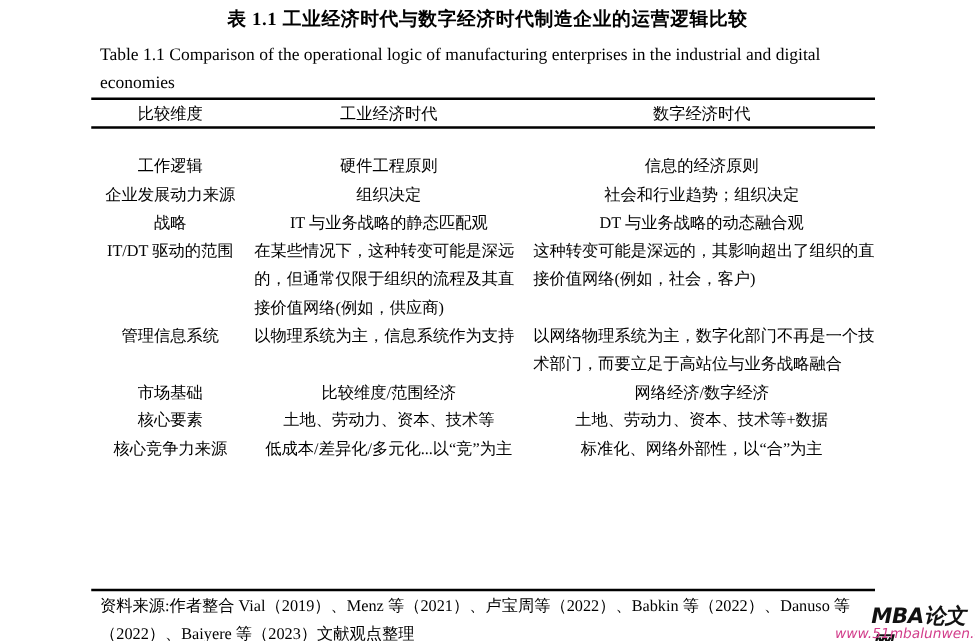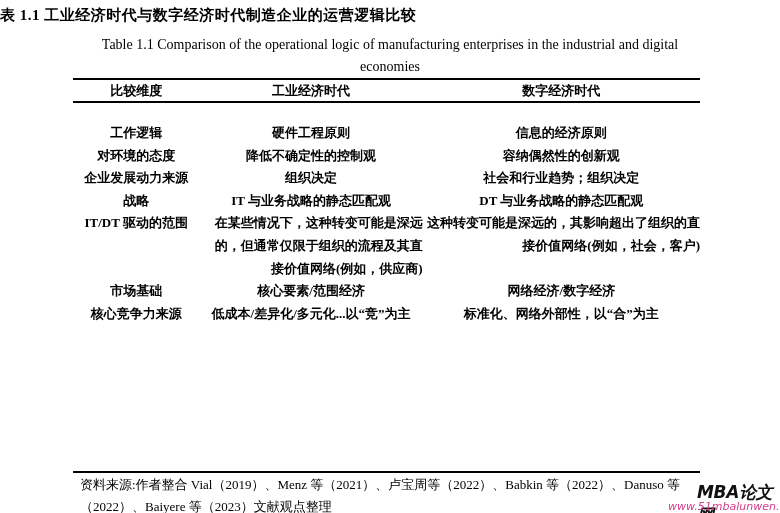--- a/index.html
+++ b/index.html
@@ -1,35 +1,35 @@
 <!DOCTYPE html>
 <html><head>
 <meta charset="utf-8">
 <style>
   html, body { margin: 0; padding: 0; background: #ffffff; }
   body { width: 780px; height: 513px; position: relative; overflow: hidden;
          font-family: "Liberation Serif", "DejaVu Serif", serif; color: #000; }
-  .title-cn { position: absolute; top: 6px; left: 0; width: 780px; text-align: left;
+  .title-cn { position: absolute; top: 6px; left: 0; width: 780px; text-align: center;
               font-size: 15px; font-weight: bold; letter-spacing: 0.5px; }
-  .title-en { position: absolute; top: 34px; left: 80px; width: 620px; text-align: center;
+  .title-en { position: absolute; top: 34px; left: 80px; width: 620px; text-align: left;
               font-size: 14px; line-height: 22px; }
   .rule { position: absolute; left: 73px; width: 627px; background: #000; }
   .rule.top { top: 78px; height: 2px; }
   .rule.head { top: 101px; height: 2px; }
   .rule.bottom { top: 471px; height: 2px; }
   .tbl { position: absolute; left: 73px; top: 80px; width: 627px; border-collapse: collapse;
          font-size: 13px; }
-  .tbl th, .tbl td { padding: 0; font-weight: bold; vertical-align: top; }
+  .tbl th, .tbl td { padding: 0; font-weight: normal; vertical-align: top; }
   .tbl thead th { height: 21px; line-height: 21px; text-align: center; }
   .tbl tbody td { line-height: 22.6px; }
   .c1 { width: 128px; text-align: center; }
   .c2 { width: 222px; }
   .c3 { width: 277px; }
   .center { text-align: center; }
-  .left { text-align: right; padding-left: 4px !important; }
+  .left { text-align: left; padding-left: 4px !important; }
   .hdr-gap { height: 2px; }
   .source { position: absolute; left: 80px; top: 474px; width: 620px; font-size: 13px; line-height: 22px; }
   .wm1 { position: absolute; left: 697px; top: 481px; font-family: "DejaVu Sans", sans-serif;
          font-size: 17px; font-weight: bold; font-style: italic; color: #111; letter-spacing: -0.3px; }
   .wm2 { position: absolute; left: 668px; top: 500px; font-family: "DejaVu Sans", sans-serif;
          font-size: 11px; font-style: italic; color: #d23c8a; }
 </style>
 </head>
 <body>
 
@@ -51,43 +51,48 @@
         <th class="hdr-gap" colspan="3"></th>
       </tr>
   </thead>
   <tbody id="tbody">
       <tr>
         <td class="c1 center">工作逻辑</td>
         <td class="c2 center">硬件工程原则</td>
         <td class="c3 center">信息的经济原则</td>
       </tr>
       <tr>
-        <td class="c1 center">对环境的态度</td>
-        <td class="c2 center">降低不确定性的控制观</td>
-        <td class="c3 center">容纳偶然性的创新观</td>
-      </tr>
-      <tr>
         <td class="c1 center">企业发展动力来源</td>
         <td class="c2 center">组织决定</td>
         <td class="c3 center">社会和行业趋势；组织决定</td>
       </tr>
       <tr>
         <td class="c1 center">战略</td>
         <td class="c2 center">IT 与业务战略的静态匹配观</td>
-        <td class="c3 center">DT 与业务战略的静态匹配观</td>
+        <td class="c3 center">DT 与业务战略的动态融合观</td>
       </tr>
       <tr>
         <td class="c1 center">IT/DT 驱动的范围</td>
         <td class="c2 left">在某些情况下，这种转变可能是深远的，但通常仅限于组织的流程及其直接价值网络(例如，供应商)</td>
         <td class="c3 left">这种转变可能是深远的，其影响超出了组织的直接价值网络(例如，社会，客户)</td>
       </tr>
       <tr>
+        <td class="c1 center">管理信息系统</td>
+        <td class="c2 left">以物理系统为主，信息系统作为支持</td>
+        <td class="c3 left">以网络物理系统为主，数字化部门不再是一个技术部门，而要立足于高站位与业务战略融合</td>
+      </tr>
+      <tr>
         <td class="c1 center">市场基础</td>
-        <td class="c2 center">核心要素/范围经济</td>
+        <td class="c2 center">比较维度/范围经济</td>
         <td class="c3 center">网络经济/数字经济</td>
+      </tr>
+      <tr>
+        <td class="c1 center">核心要素</td>
+        <td class="c2 center">土地、劳动力、资本、技术等</td>
+        <td class="c3 center">土地、劳动力、资本、技术等+数据</td>
       </tr>
       <tr>
         <td class="c1 center">核心竞争力来源</td>
         <td class="c2 center">低成本/差异化/多元化...以“竞”为主</td>
         <td class="c3 center">标准化、网络外部性，以“合”为主</td>
       </tr>
     </tbody>
 </table>
 
 <div class="source">资料来源:作者整合 Vial（2019）、Menz 等（2021）、卢宝周等（2022）、Babkin 等（2022）、Danuso 等（2022）、Baiyere 等（2023）文献观点整理</div>

